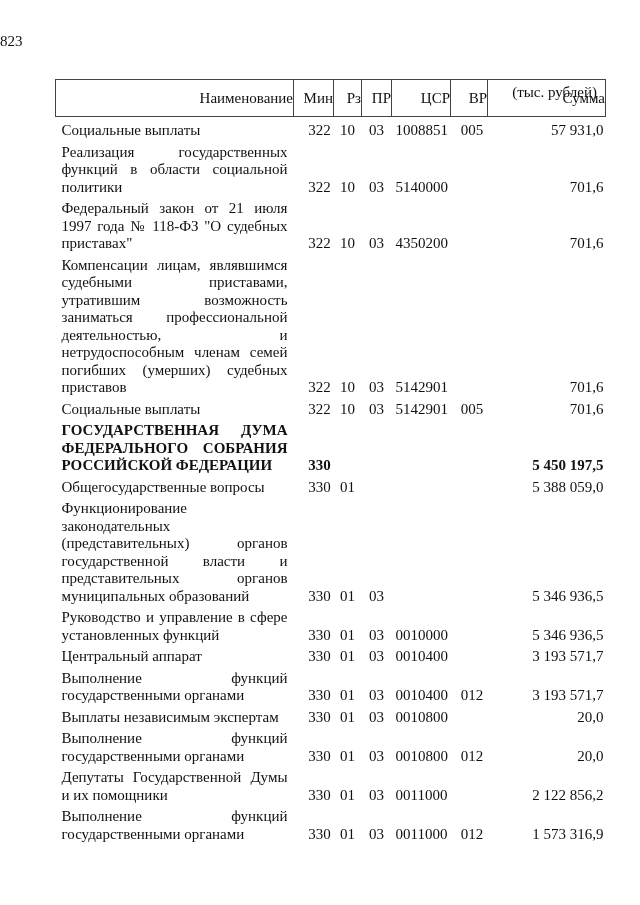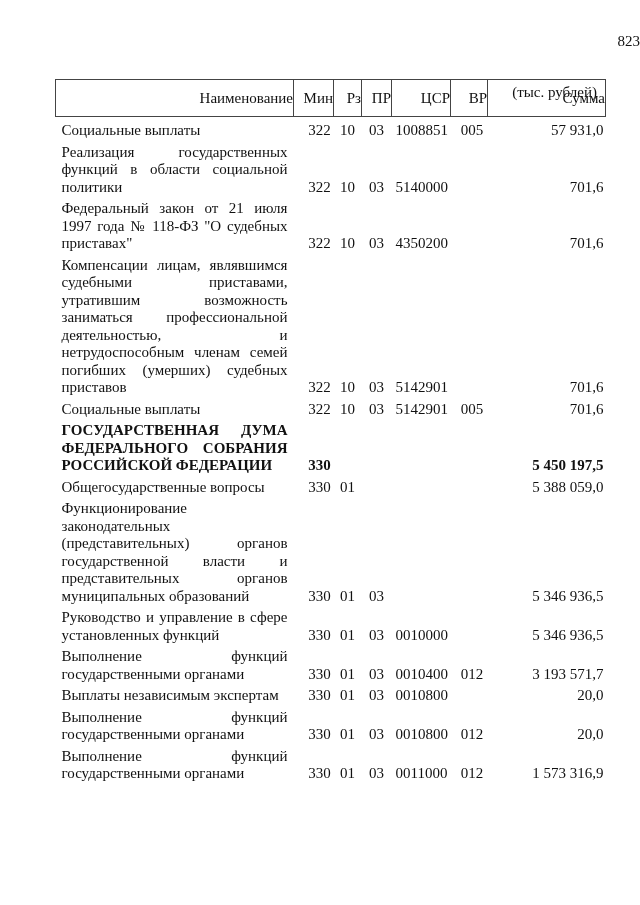--- a/index.html
+++ b/index.html
@@ -2,21 +2,21 @@
 <html><head>
   <meta charset="utf-8">
   <style>
     html, body { margin: 0; padding: 0; background: #ffffff; }
     body {
       width: 640px; height: 905px; position: relative; overflow: hidden;
       font-family: "Liberation Serif", "DejaVu Serif", serif;
       color: #111111; font-size: 15px;
     }
     .page-num {
-      position: absolute; top: 33px; left: 0; width: 640px; text-align: right;
+      position: absolute; top: 33px; left: 0; width: 640px; text-align: left;
       font-size: 15px;
     }
     .units {
       position: absolute; top: 60px; right: 43px; font-size: 15px; margin-top: 24px;
     }
     table.budget {
       position: absolute; top: 79px; left: 55px;
       border-collapse: collapse; table-layout: fixed; width: 550px;
     }
     table.budget col.c-name { width: 238px; }
@@ -148,20 +148,29 @@
       <tr>
         <td class="name">Руководство и управление в сфере установленных функций</td>
         <td class="num min">330</td>
         <td class="num">01</td>
         <td class="num">03</td>
         <td class="num csr">0010000</td>
         <td class="num vr"></td>
         <td class="sum">5 346 936,5</td>
       </tr>
       <tr>
+        <td class="name">Центральный аппарат</td>
+        <td class="num min">330</td>
+        <td class="num">01</td>
+        <td class="num">03</td>
+        <td class="num csr">0010400</td>
+        <td class="num vr"></td>
+        <td class="sum">3 193 571,7</td>
+      </tr>
+      <tr>
         <td class="name">Выполнение функций государственными органами</td>
         <td class="num min">330</td>
         <td class="num">01</td>
         <td class="num">03</td>
         <td class="num csr">0010400</td>
         <td class="num vr">012</td>
         <td class="sum">3 193 571,7</td>
       </tr>
       <tr>
         <td class="name">Выплаты независимым экспертам</td>
@@ -173,20 +182,29 @@
         <td class="sum">20,0</td>
       </tr>
       <tr>
         <td class="name">Выполнение функций государственными органами</td>
         <td class="num min">330</td>
         <td class="num">01</td>
         <td class="num">03</td>
         <td class="num csr">0010800</td>
         <td class="num vr">012</td>
         <td class="sum">20,0</td>
+      </tr>
+      <tr>
+        <td class="name">Депутаты Государственной Думы и их помощники</td>
+        <td class="num min">330</td>
+        <td class="num">01</td>
+        <td class="num">03</td>
+        <td class="num csr">0011000</td>
+        <td class="num vr"></td>
+        <td class="sum">2 122 856,2</td>
       </tr>
       <tr>
         <td class="name">Выполнение функций государственными органами</td>
         <td class="num min">330</td>
         <td class="num">01</td>
         <td class="num">03</td>
         <td class="num csr">0011000</td>
         <td class="num vr">012</td>
         <td class="sum">1 573 316,9</td>
       </tr>

